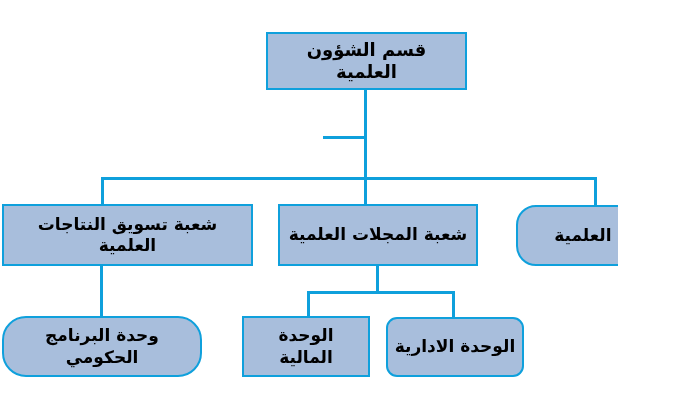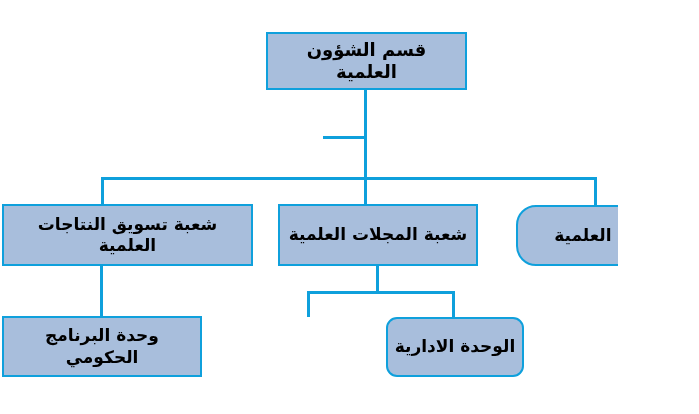--- a/index.html
+++ b/index.html
@@ -65,22 +65,25 @@
   </div>
 
   <div class="node" style="left:278px; top:204px; width:200px; height:62px;">
     <span class="label">شعبة المجلات العلمية</span>
   </div>
 
   <div class="node" style="left:516px; top:205px; width:196px; height:61px;border-radius:20px;">
     <span class="label">الشعبة العلمية</span>
   </div>
 
-  <div class="node" style="left:2px; top:316px; width:200px; height:61px;">
+  <div class="node" style="left:2px; top:316px; width:200px; height:61px;border-radius:24px;">
     <span class="label">وحدة البرنامج الحكومي</span>
   </div>
 
+  <div class="node" style="left:242px; top:316px; width:128px; height:61px;">
+    <span class="label">الوحدة المالية</span>
+  </div>
 
   <div class="node" style="left:386px; top:317px; width:138px; height:60px;border-radius:11px;">
     <span class="label">الوحدة الادارية</span>
   </div>
 
 </div>
 
 </body></html>

